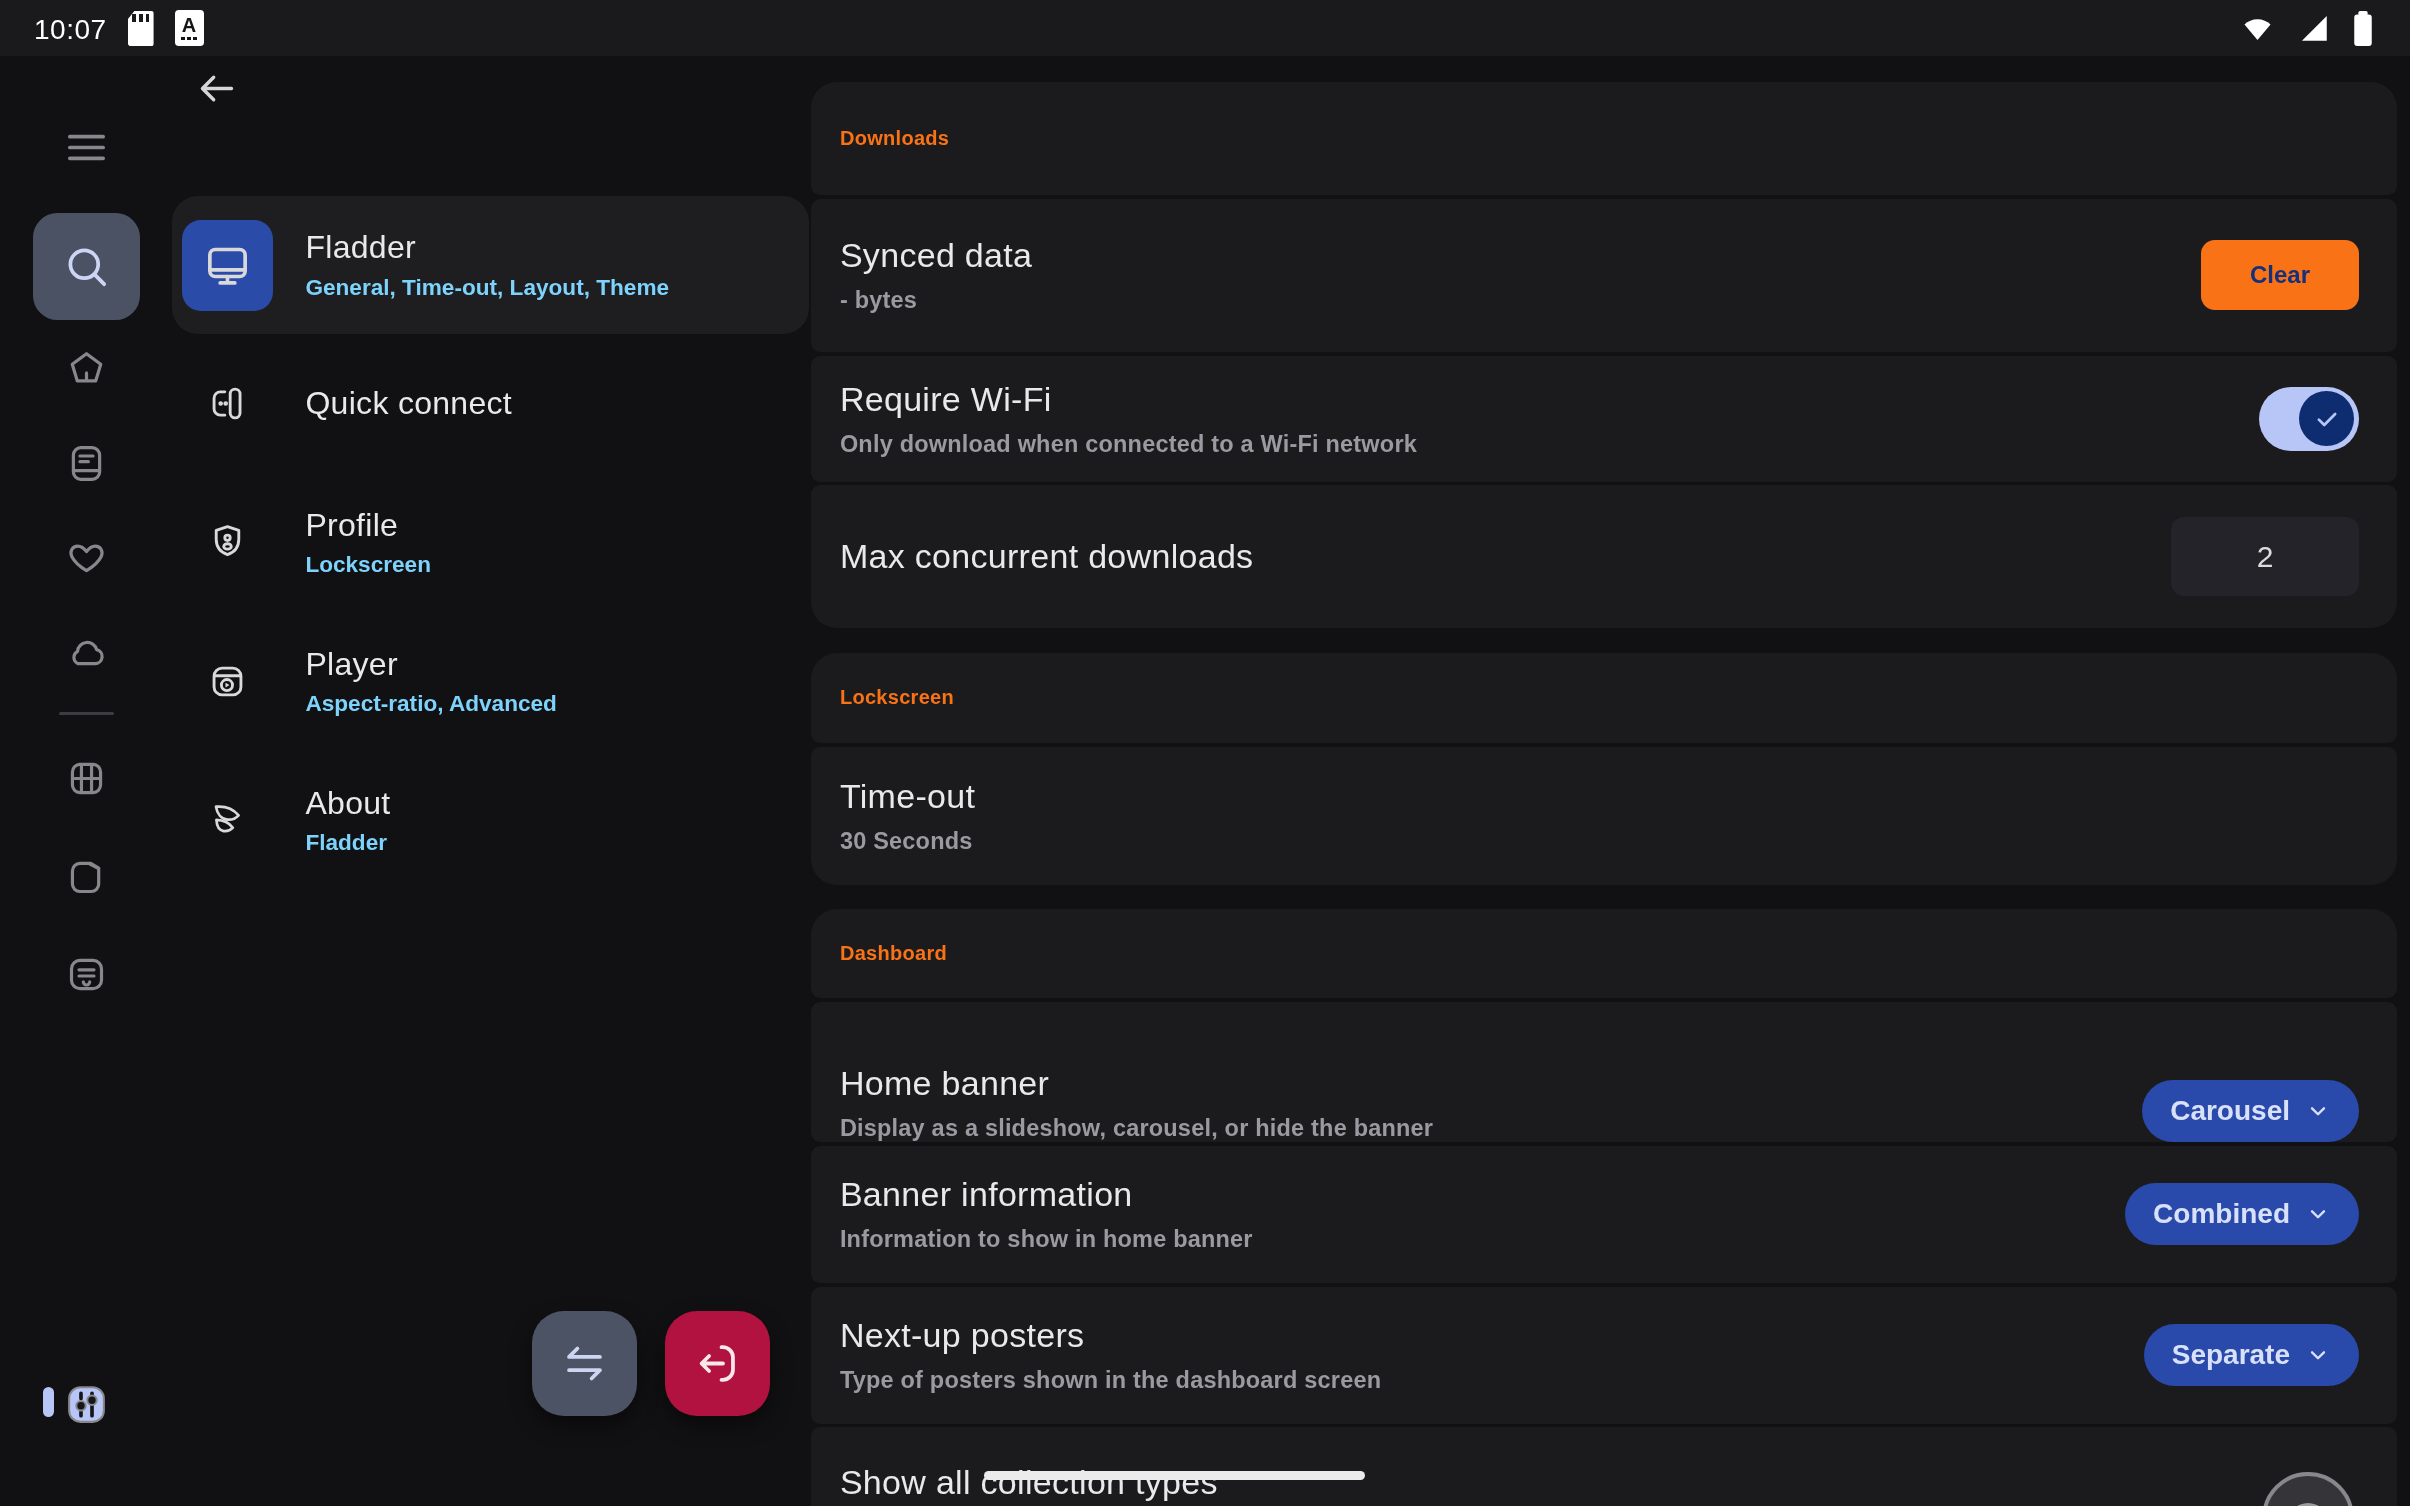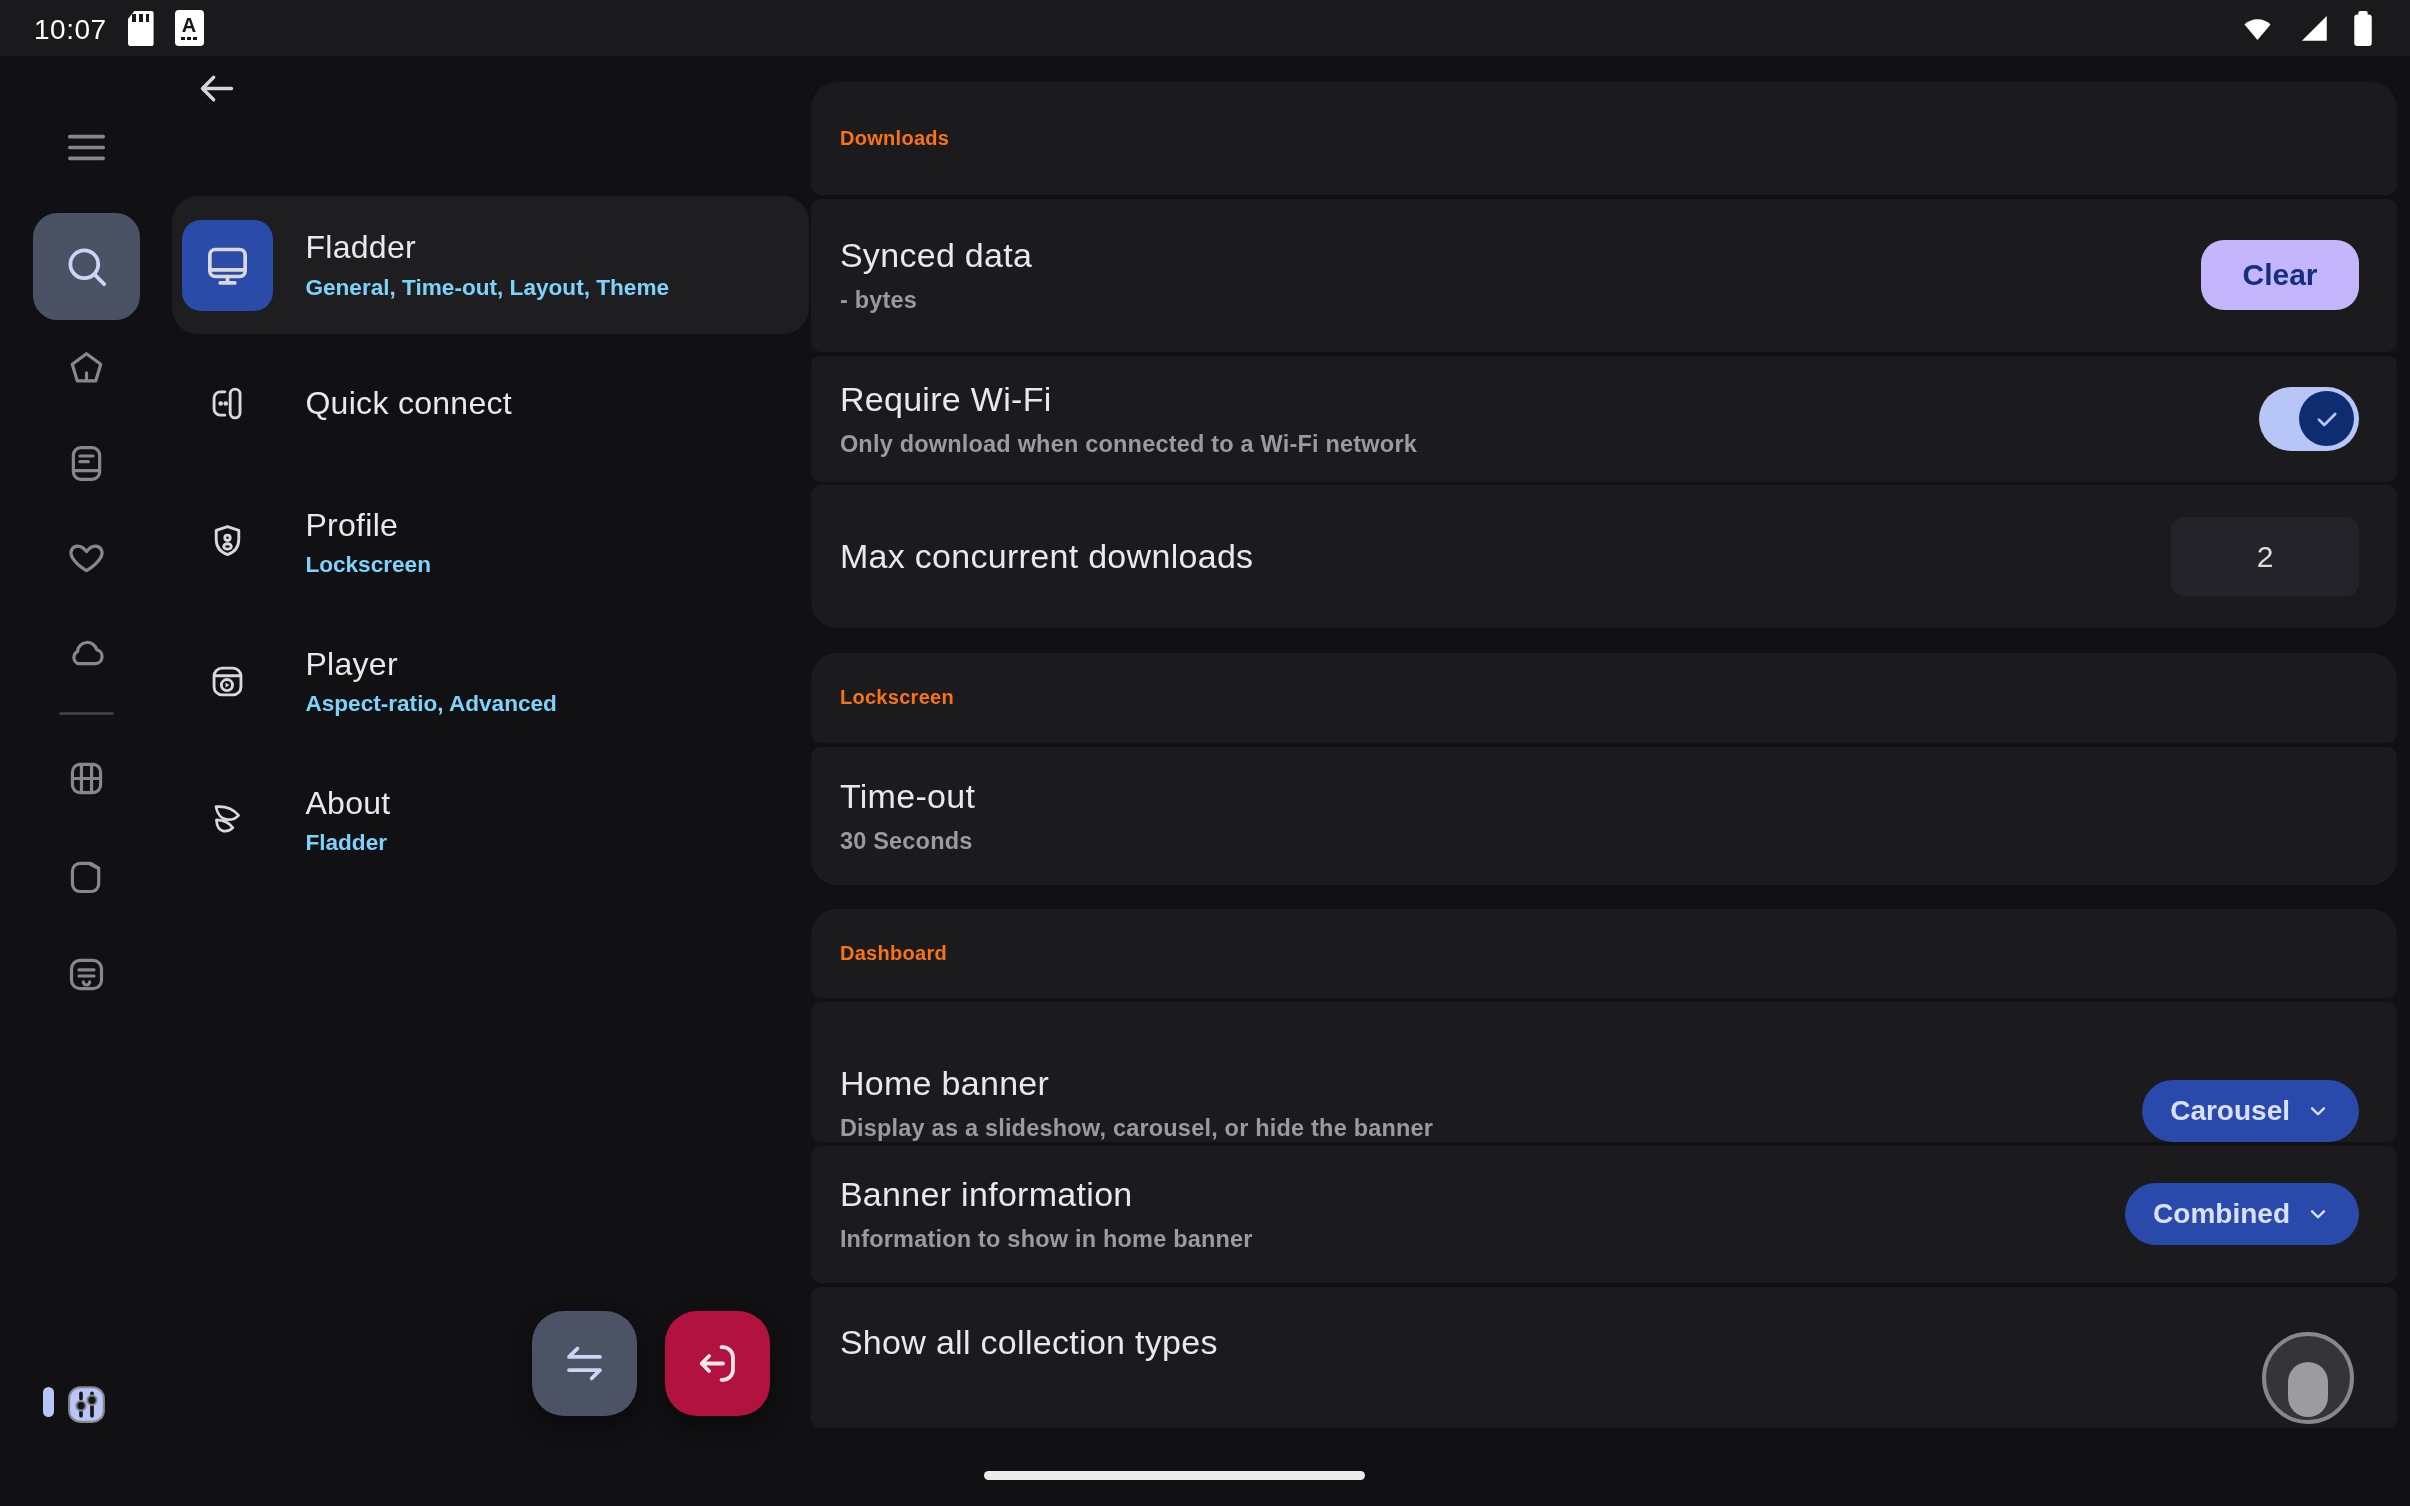--- a/index.html
+++ b/index.html
@@ -59,21 +59,21 @@
   .card.last  { border-radius:9.4px 9.4px 26px 26px;gap:48px; }
   .header-card { font-size:20px; font-weight:bold; color:#f97316; letter-spacing:0.3px; }
   .h120{height:113px;} .h96{height:90px;} .h94{height:89px;}
   .h162{height:153px;} .h134{height:126px;} .h152{height:143px;} .h147{height:138px;}
   .h149{height:140px;align-items:flex-end;} .h146{height:137px;} .h150{height:141px;}
   .row-text { flex:1; min-width:0; padding-right:40px; }
   .row-title { font-size:34px; color:#e9e9eb; letter-spacing:0.3px; }
   .row-sub { font-size:23.5px; color:#9a9aa0; margin-top:12.2px; font-weight:bold; letter-spacing:0.2px; }
   .cut-row { align-items:flex-start; padding-top:36px; position:relative; }
 
-  .clear-btn { width:158px; height:70px; border-radius:23px; background:#c4b5fd; color:#14307d; font-size:30px; font-weight:bold; display:flex; align-items:center; justify-content:center; cursor:pointer; flex:none; }
+  .clear-btn { width:158px; height:70px; border-radius:14px; background:#f97316; color:#14307d; font-size:24px; font-weight:bold; display:flex; align-items:center; justify-content:center; cursor:pointer; flex:none; }
 
   .toggle { width:100px; height:64px; border-radius:32px; background:#b7c5f7; position:relative; cursor:pointer; flex:none; }
   .toggle .thumb { position:absolute; right:4.7px; top:4.7px; width:55px; height:55px; border-radius:50%; background:#0e2c70; display:flex; align-items:center; justify-content:center; }
   .toggle .thumb svg { stroke:#b7c5f7; }
 
   .num-box { width:188px; height:79px; border-radius:13px; background:#232329; color:#dcdcde; font-size:30px; display:flex; align-items:center; justify-content:center; cursor:text; flex:none; }
 
   .dd-btn { height:62px; border-radius:31px; background:#2a4aab; color:#d9e1fa; font-size:28px; font-weight:bold; display:inline-flex; align-items:center; gap:15px; padding:0 28px; cursor:pointer; flex:none; }
   .dd-btn svg { stroke:#d9e1fa; }
 
@@ -350,20 +350,32 @@
           <div class="row-sub">Information to show in home banner</div>
         </div>
         <div class="dd-btn">
           <span>Combined</span>
           <svg width="26" height="26" viewBox="0 0 24 24" fill="none" stroke-width="2.2" stroke-linecap="round" stroke-linejoin="round">
               <path d="M6.5 9.5 12 15l5.5-5.5"></path>
             </svg>
         </div>
       </div>
 
+      <div class="card h146">
+        <div class="row-text">
+          <div class="row-title">Next-up posters</div>
+          <div class="row-sub">Type of posters shown in the dashboard screen</div>
+        </div>
+        <div class="dd-btn">
+          <span>Separate</span>
+          <svg width="26" height="26" viewBox="0 0 24 24" fill="none" stroke-width="2.2" stroke-linecap="round" stroke-linejoin="round">
+              <path d="M6.5 9.5 12 15l5.5-5.5"></path>
+            </svg>
+        </div>
+      </div>
 
       <div class="card h150 cut-row">
         <div class="row-text">
           <div class="row-title">Show all collection types</div>
         </div>
         <div class="partial-toggle">
           <div class="inner"></div>
         </div>
       </div>
     </div>

